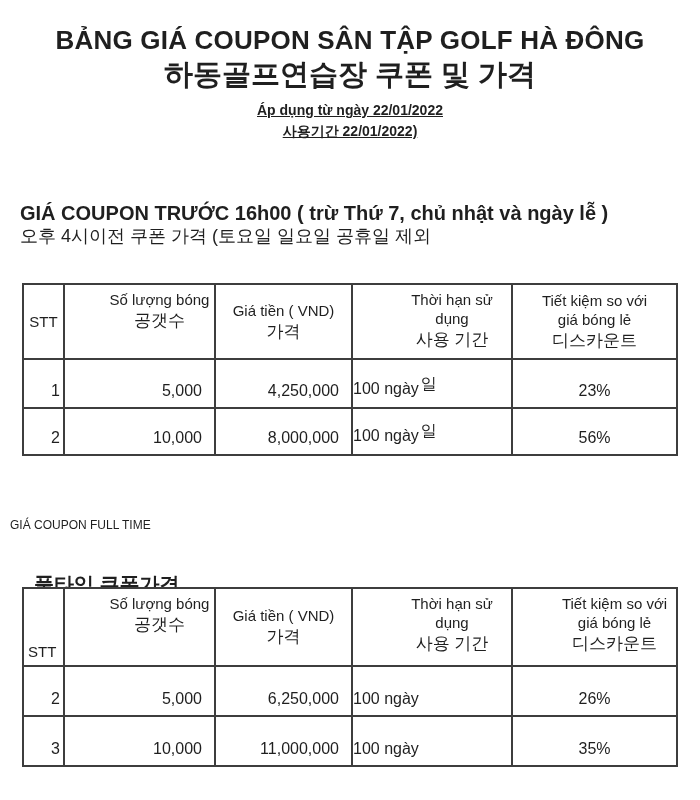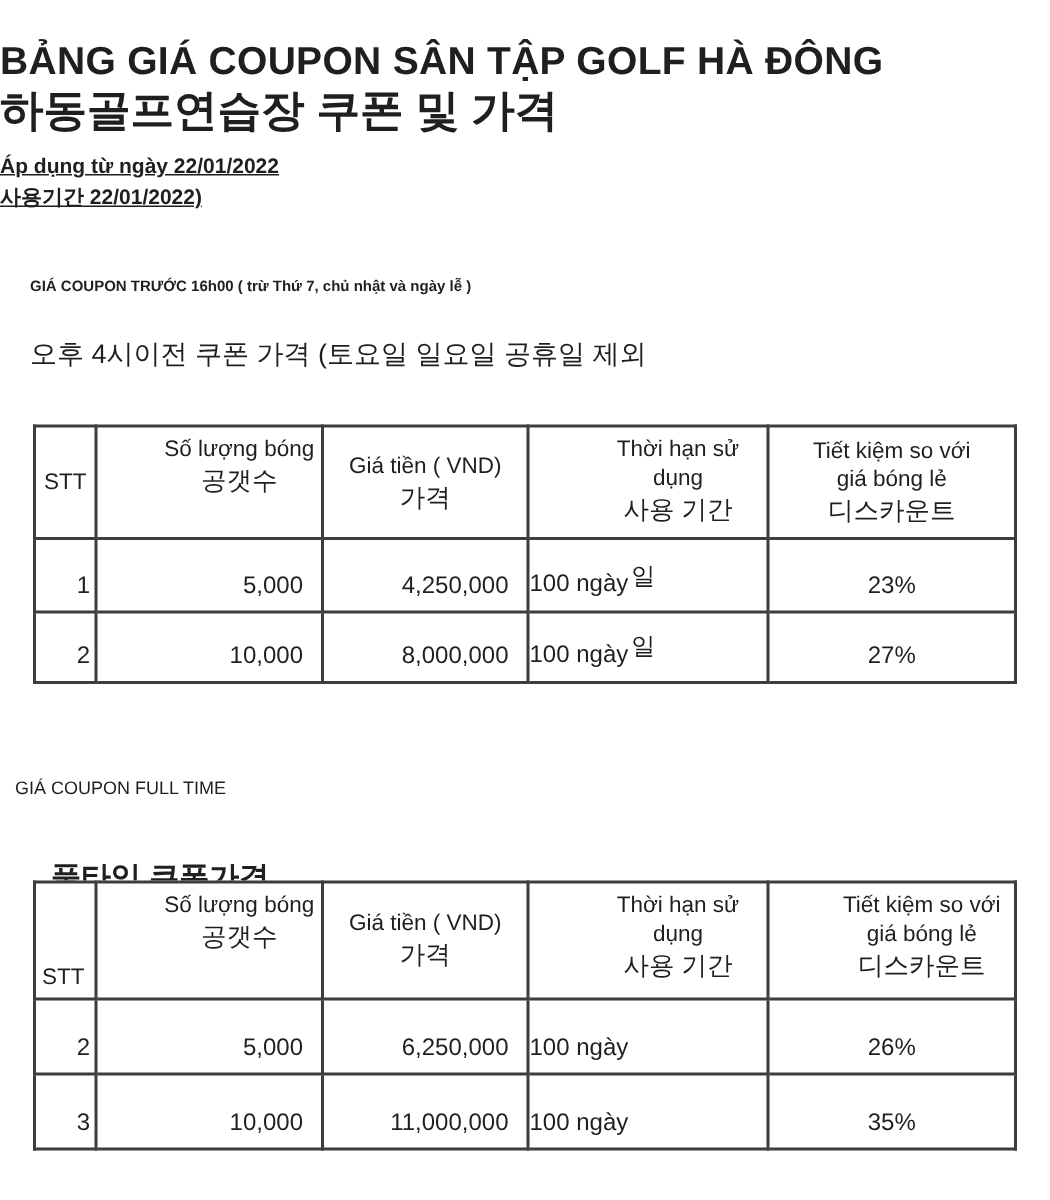--- a/index.html
+++ b/index.html
@@ -7,28 +7,28 @@
     width: 700px; height: 800px;
     background: #ffffff;
     color: #1f1f1f;
     font-family: "Liberation Sans", sans-serif;
     position: relative;
     overflow: hidden;
   }
   .abs { position: absolute; }
 
   
-  .title-block { top: 24px; left: 0; width: 700px; text-align: left; }
+  .title-block { top: 24px; left: 0; width: 700px; text-align: center; }
   .title-vi { font-size: 26px; font-weight: 700; letter-spacing: 0.2px; line-height: 32px; }
   .title-kr { font-size: 29px; font-weight: 700; line-height: 34px; margin-top: 1px; }
   .subtitle { font-size: 14px; font-weight: 700; text-decoration: underline; line-height: 21px; }
   .subtitle-wrap { margin-top: 9px; }
 
   
-  .sec1-vi { top: 186px; left: 20px; font-size: 10px; font-weight: 700; }
+  .sec1-vi { top: 202px; left: 20px; font-size: 20px; font-weight: 700; }
   .sec1-kr { top: 224px; left: 20px; font-size: 18px; font-weight: 400; }
   .sec2-vi { top: 518px; left: 10px; font-size: 12px; font-weight: 400; }
   .sec2-kr { top: 555px; left: 34px; font-size: 20px; font-weight: 700; margin-top: 16px; }
 
   
   table.price-table {
     border-collapse: collapse;
     table-layout: fixed;
     width: 654px;
     background: #ffffff;
@@ -111,21 +111,21 @@
       <td class="c-num">5,000</td>
       <td class="c-num">4,250,000</td>
       <td class="c-dur"><span>100 ngày</span><span class="dsuffix">일</span></td>
       <td class="c-pct">23%</td>
     </tr>
     <tr class="r2">
       <td class="c-stt">2</td>
       <td class="c-num">10,000</td>
       <td class="c-num">8,000,000</td>
       <td class="c-dur"><span>100 ngày</span><span class="dsuffix">일</span></td>
-      <td class="c-pct">27%</td>
+      <td class="c-pct">56%</td>
     </tr>
   </tbody>
 </table>
 
 <div class="abs sec2-vi">GIÁ COUPON FULL TIME</div>
 <div class="abs sec2-kr">풀타임 쿠폰가격</div>
 
 <table class="abs price-table t2">
   <colgroup>
     <col style="width:41px">

